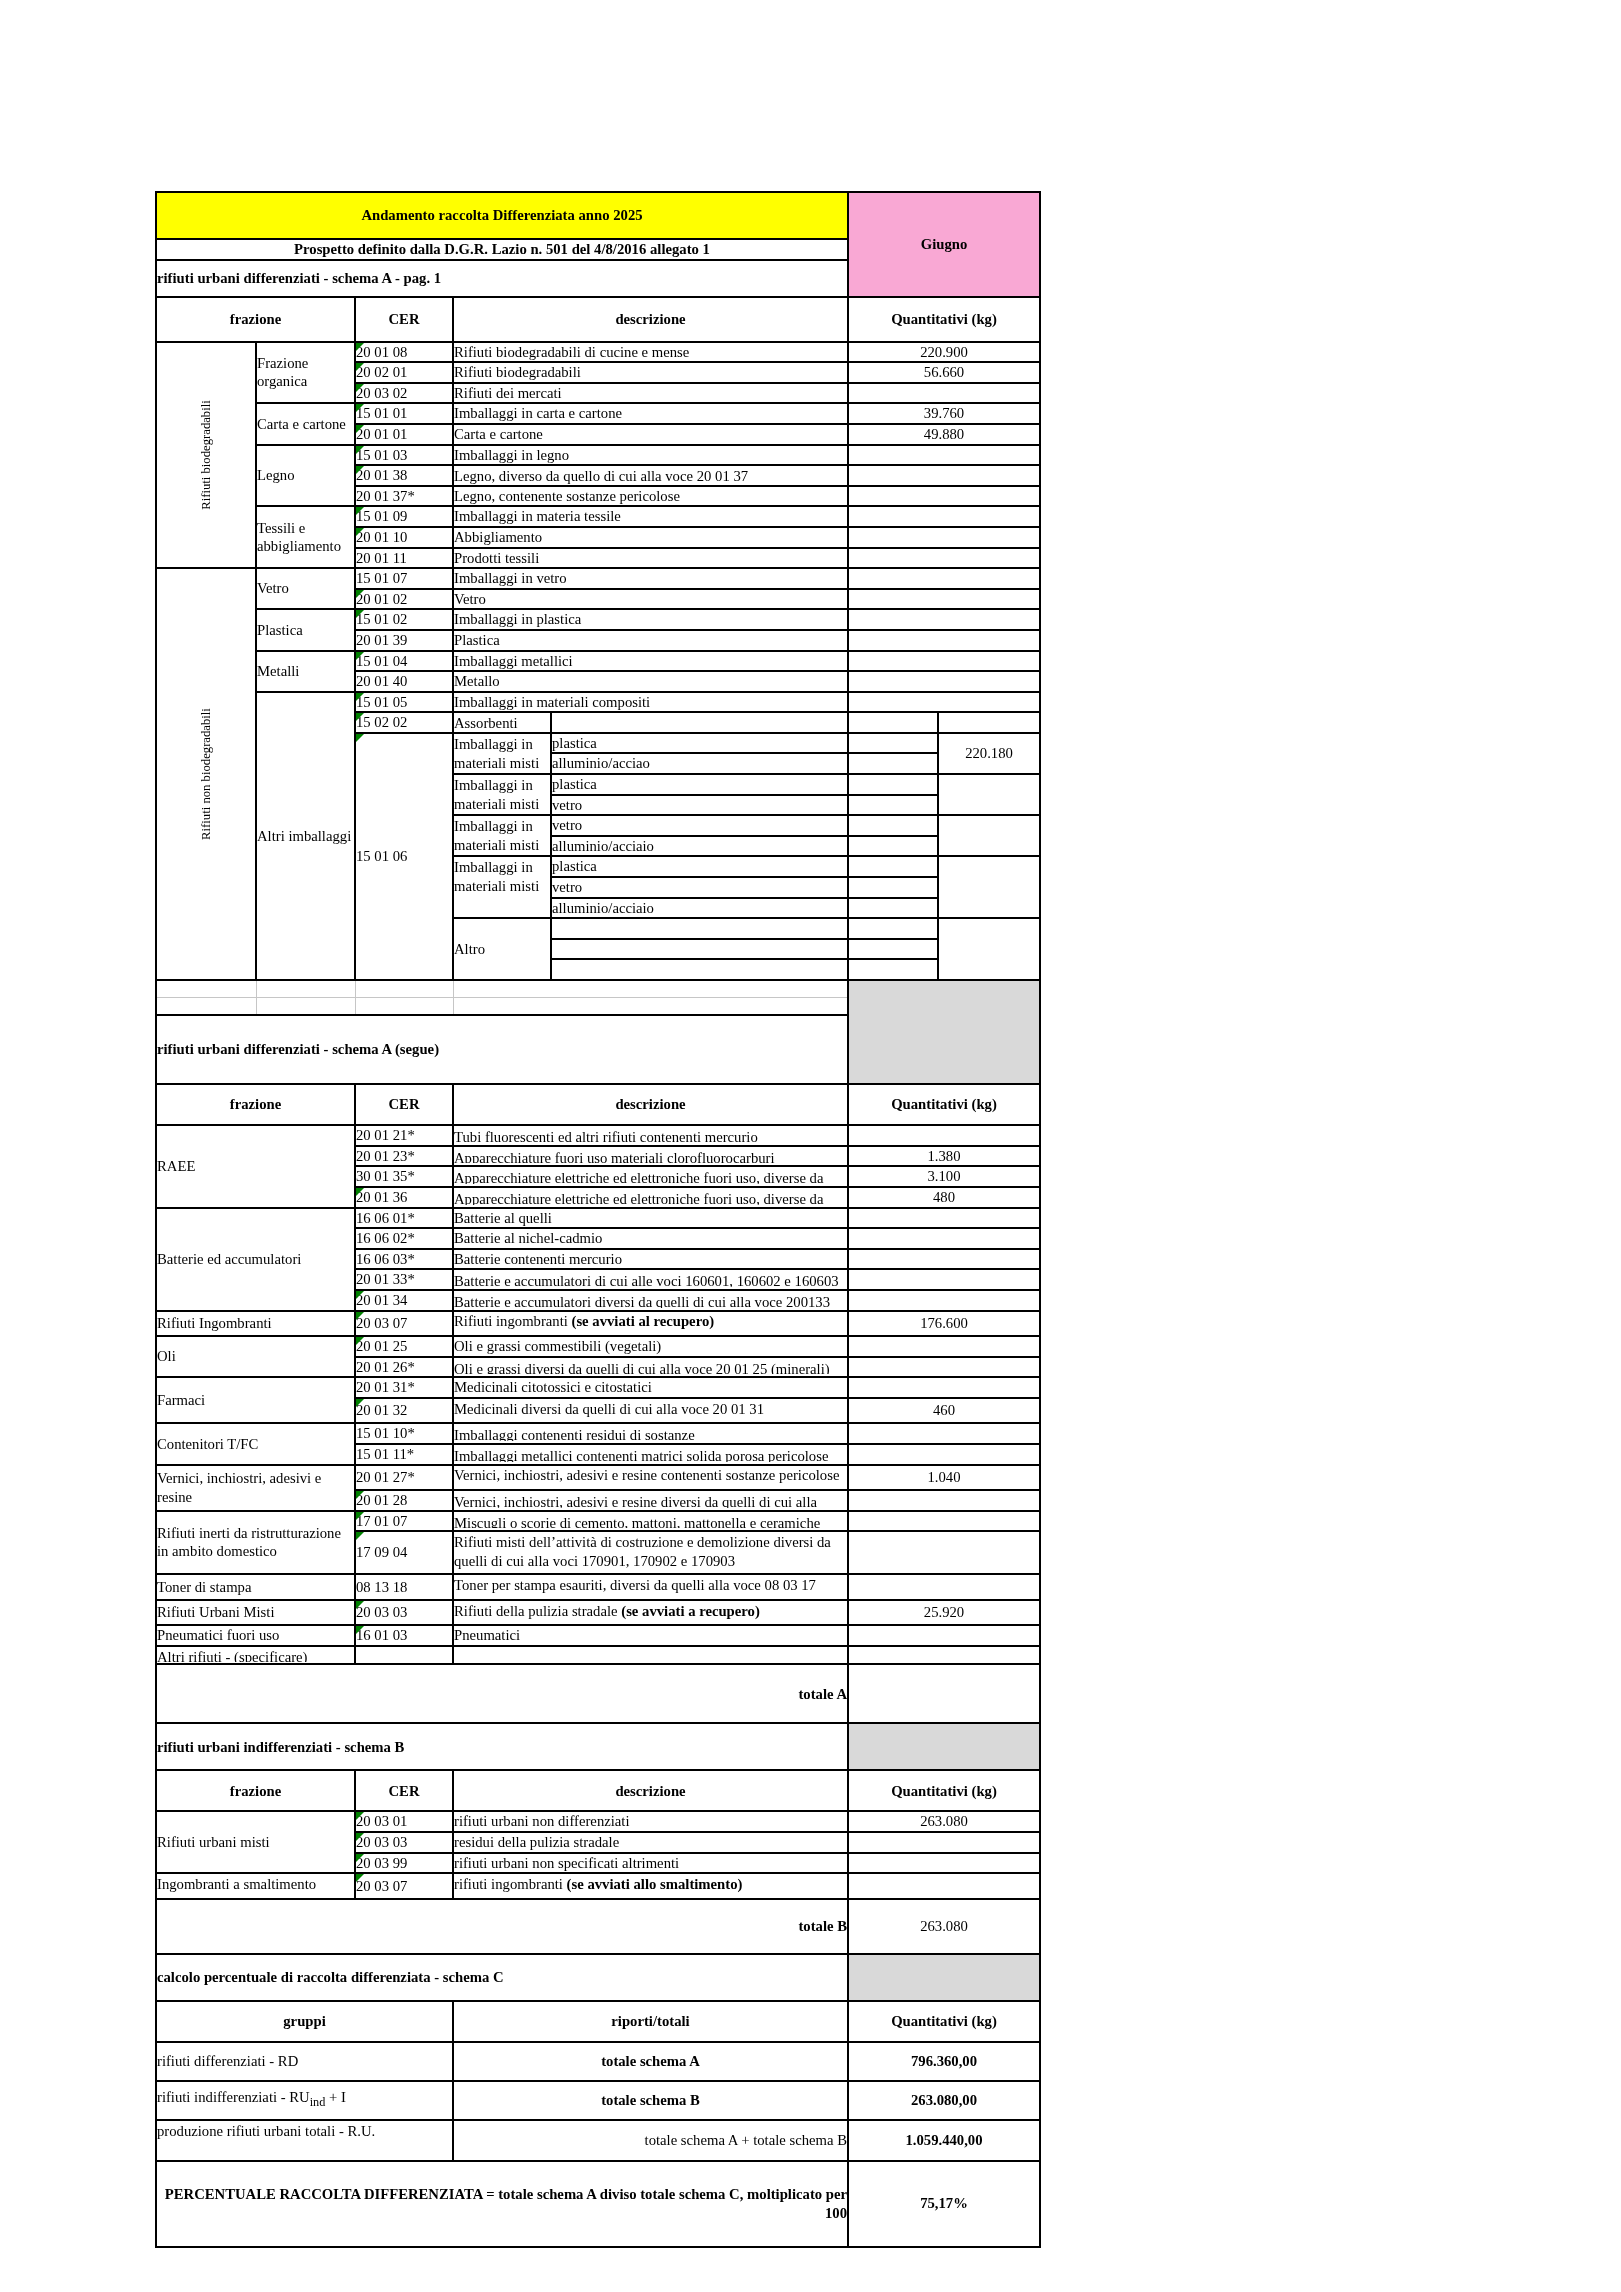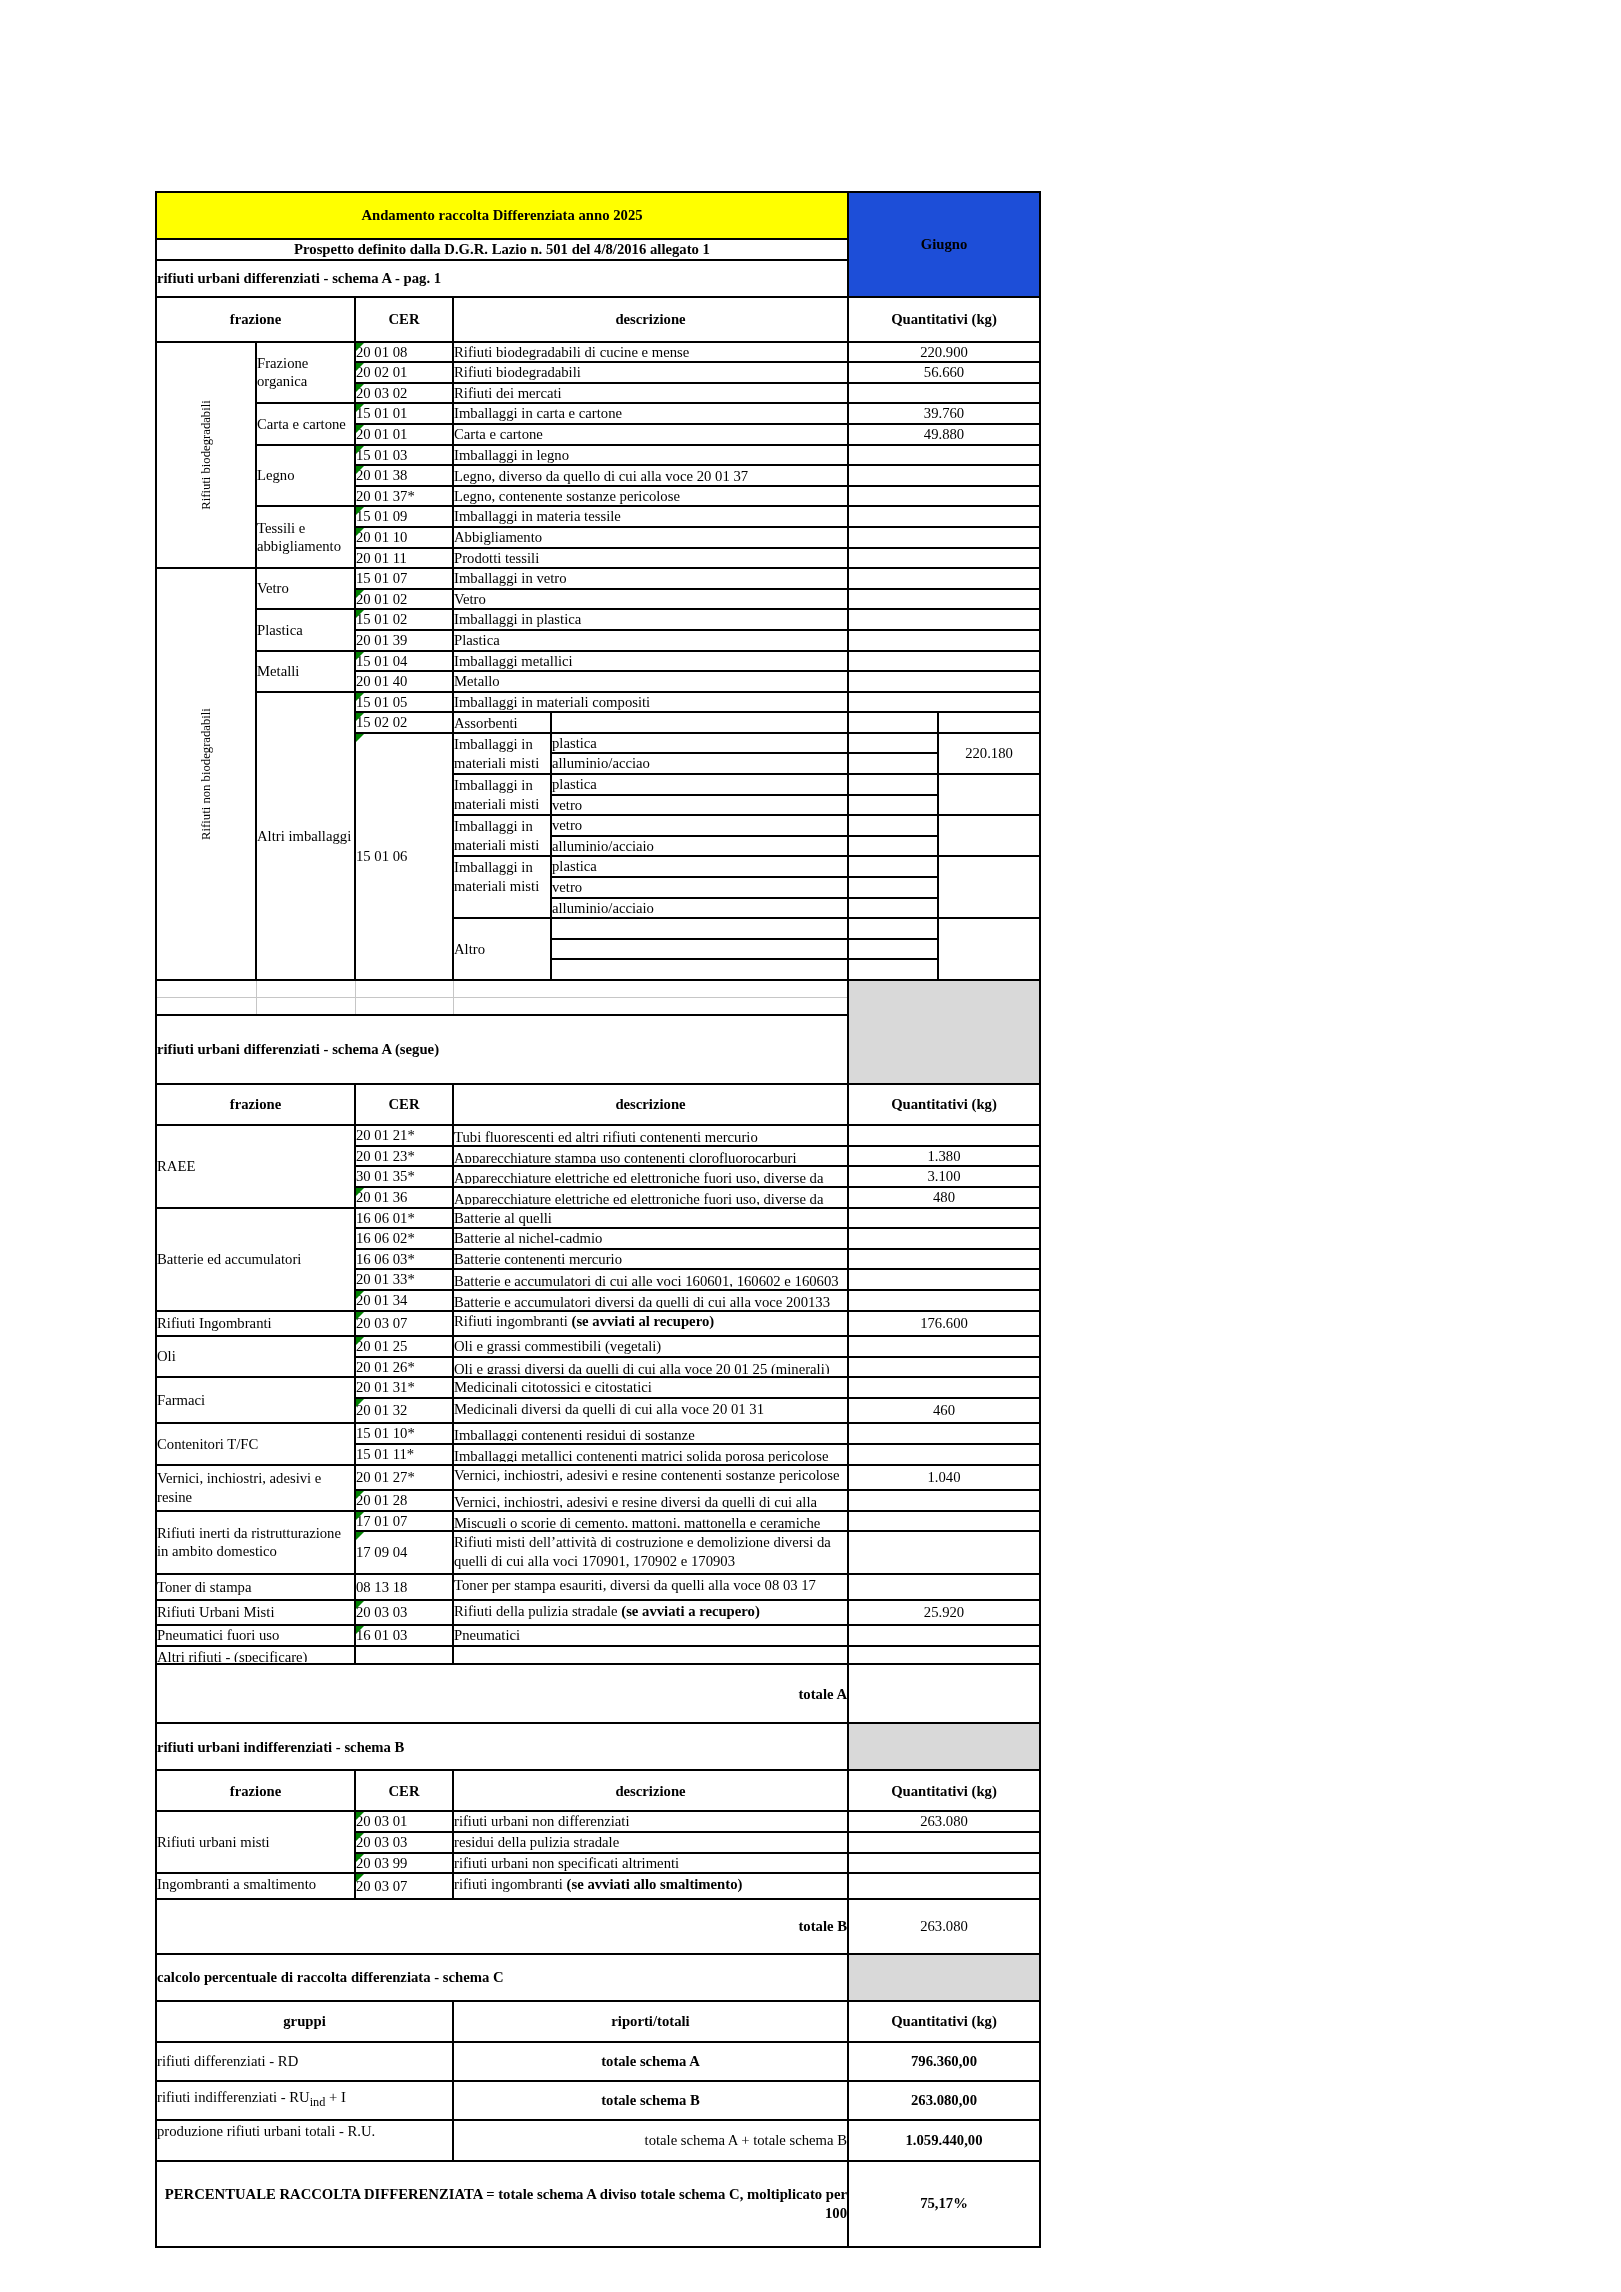--- a/index.html
+++ b/index.html
@@ -12,21 +12,21 @@
     border-collapse:collapse; table-layout:fixed; width:884px;
     border:2.9px solid #000;
   }
   table.grid td {
     border:2px solid #000; padding:0; position:relative;
     font-size:14.7px; line-height:18.6px; vertical-align:middle;
     overflow:hidden; word-break:break-word;
   }
   
   .k-title { background:#FFFF00; font-weight:bold; font-size:16.7px; text-align:center; }
-  .k-month { background:#1d4ed8; font-weight:bold; font-size:15.7px; text-align:center; }
+  .k-month { background:#f9a8d4; font-weight:bold; font-size:15.7px; text-align:center; }
   .k-sub   { font-weight:bold; font-size:14.7px; text-align:center; }
   .k-sect  { font-weight:bold; font-size:14.7px; text-align:left; padding-left:5.9px; }
   .k-ch    { font-weight:bold; font-size:14.7px; text-align:center; }
   .k-fraz  { text-align:left; padding:0 2.9px 0 3.9px; }
   .k-cer   { text-align:left; padding-left:4.9px; white-space:nowrap; }
   .k-desc  { text-align:left; padding-left:5.9px; }
   .k-qty   { text-align:center; }
   .k-nlabel{ text-align:left; padding-left:5.9px; vertical-align:top; line-height:20.6px; }
   .k-nval  { text-align:left; padding-left:6.9px; }
   .k-tot   { font-weight:bold; text-align:right; vertical-align:bottom; padding:0 9.8px 3.9px 0; }
@@ -293,21 +293,21 @@
           <td colspan="2" rowspan="4" class="k-fraz">RAEE</td>
           <td class="k-cer">20 01 21*</td>
           <td colspan="2" class="k-desc f-clip">
             <div class="cb" style="height: 14.7px;">Tubi fluorescenti ed altri rifiuti contenenti mercurio</div>
           </td>
           <td colspan="2" class="k-qty"></td>
         </tr>
         <tr style="height: 18.6px;">
           <td class="k-cer">20 01 23*</td>
           <td colspan="2" class="k-desc f-clip">
-            <div class="cb" style="height: 14.7px;">Apparecchiature stampa uso contenenti clorofluorocarburi</div>
+            <div class="cb" style="height: 14.7px;">Apparecchiature fuori uso materiali clorofluorocarburi</div>
           </td>
           <td colspan="2" class="k-qty">1.380</td>
         </tr>
         <tr style="height: 18.6px;">
           <td class="k-cer">30 01 35*</td>
           <td colspan="2" class="k-desc f-clip">
             <div class="cb" style="height: 14.7px;">Apparecchiature elettriche ed elettroniche fuori uso, diverse da quelle di cui alla voci</div>
           </td>
           <td colspan="2" class="k-qty">3.100</td>
         </tr>

